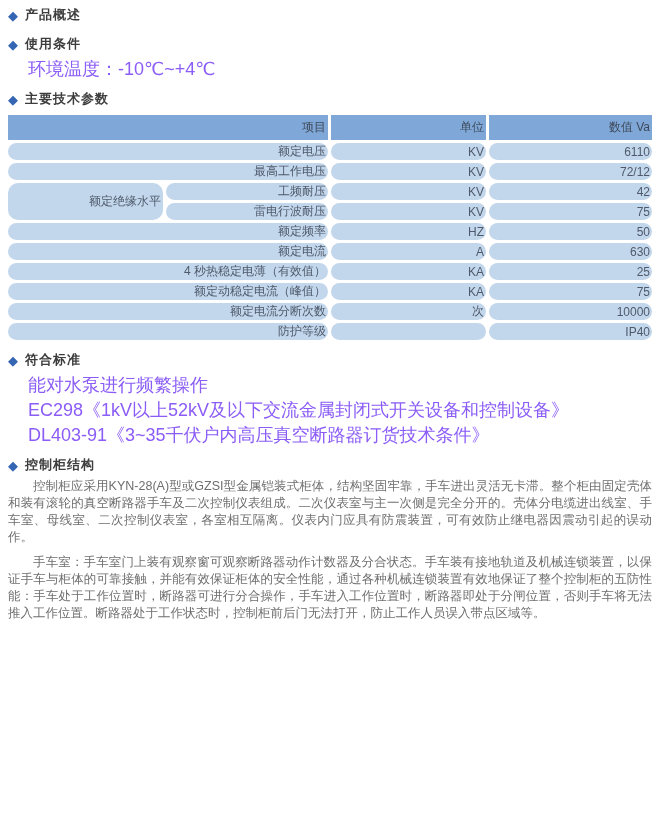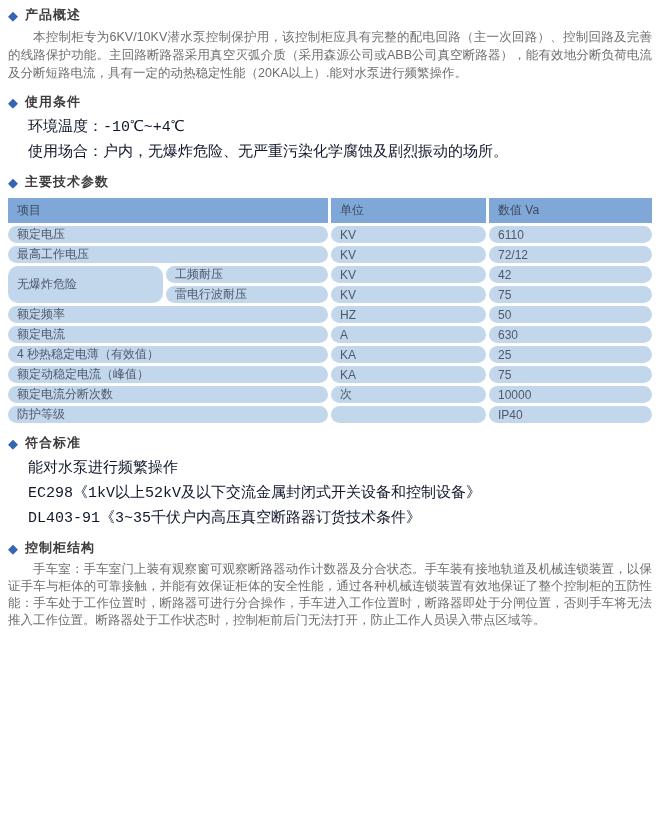--- a/index.html
+++ b/index.html
@@ -24,57 +24,55 @@
   
   p.body{
     margin:4px 0 10px 0;font-size:12.5px;line-height:18px;
     color:#6e6e6e;text-align:justify;text-indent:2em;
   }
   p.body.tight{line-height:17px;margin-bottom:8px;}
 
   
   .line-list{margin:2px 0 8px 0;}
   .line-list .line{
-    font-size:15px;color:#0f172a;line-height:25px;padding-left:20px;font-family:Liberation Mono, monospace;
+    font-size:18px;color:#8b5cf6;line-height:25px;padding-left:20px;
   }
 
   
   table.params{
     border-collapse:separate;border-spacing:3px;table-layout:fixed;
     width:650px;margin:2px 0 4px -3px;
   }
   table.params th,table.params td{
-    text-align:left;vertical-align:middle;overflow:hidden;
-    font-size:12px;padding:0 9px;
+    text-align:right;vertical-align:middle;overflow:hidden;
+    font-size:12px;padding:0 2px;
   }
   table.params th{
     background:#7fa8d8;color:#3f4a5c;height:25px;font-weight:normal;
   }
   table.params td{
     background:#c3d7ec;color:#4e5a6b;height:16px;border-radius:10px;
   }
 </style>
 </head>
 <body>
 
 <div class="page">
 
   <div class="sec-head">
     <span class="diamond">◆</span>
     <span class="title">产品概述</span>
   </div>
-  <p class="body">本控制柜专为6KV/10KV潜水泵控制保护用，该控制柜应具有完整的配电回路（主一次回路）、控制回路及完善的线路保护功能。主回路断路器采用真空灭弧介质（采用森源公司或ABB公司真空断路器），能有效地分断负荷电流及分断短路电流，具有一定的动热稳定性能（20KA以上）.能对水泵进行频繁操作。</p>
 
   <div class="sec-head gap-m">
     <span class="diamond">◆</span>
     <span class="title">使用条件</span>
   </div>
   <div class="line-list">
     <div class="line">环境温度：-10℃~+4℃</div>
-    <div class="line">使用场合：户内，无爆炸危险、无严重污染化学腐蚀及剧烈振动的场所。</div>
   </div>
 
   <div class="sec-head gap-s">
     <span class="diamond">◆</span>
     <span class="title">主要技术参数</span>
   </div>
 
   <table class="params">
     <colgroup>
       <col style="width:155px">
@@ -92,21 +90,21 @@
       <td colspan="2">额定电压</td>
       <td>KV</td>
       <td>6110</td>
     </tr>
     <tr>
       <td colspan="2">最高工作电压</td>
       <td>KV</td>
       <td>72/12</td>
     </tr>
     <tr>
-      <td rowspan="2">无爆炸危险</td>
+      <td rowspan="2">额定绝缘水平</td>
       <td>工频耐压</td>
       <td>KV</td>
       <td>42</td>
     </tr>
     <tr>
       <td>雷电行波耐压</td>
       <td>KV</td>
       <td>75</td>
     </tr>
     <tr>
@@ -149,15 +147,16 @@
   <div class="line-list">
     <div class="line">能对水泵进行频繁操作</div>
     <div class="line">EC298《1kV以上52kV及以下交流金属封闭式开关设备和控制设备》</div>
     <div class="line">DL403-91《3~35千伏户内高压真空断路器订货技术条件》</div>
   </div>
 
   <div class="sec-head gap-s">
     <span class="diamond">◆</span>
     <span class="title">控制柜结构</span>
   </div>
+  <p class="body tight">控制柜应采用KYN-28(A)型或GZSI型金属铠装式柜体，结构坚固牢靠，手车进出灵活无卡滞。整个柜由固定壳体和装有滚轮的真空断路器手车及二次控制仪表组成。二次仪表室与主一次侧是完全分开的。壳体分电缆进出线室、手车室、母线室、二次控制仪表室，各室相互隔离。仪表内门应具有防震装置，可有效防止继电器因震动引起的误动作。</p>
   <p class="body tight">手车室：手车室门上装有观察窗可观察断路器动作计数器及分合状态。手车装有接地轨道及机械连锁装置，以保证手车与柜体的可靠接触，并能有效保证柜体的安全性能，通过各种机械连锁装置有效地保证了整个控制柜的五防性能：手车处于工作位置时，断路器可进行分合操作，手车进入工作位置时，断路器即处于分闸位置，否则手车将无法推入工作位置。断路器处于工作状态时，控制柜前后门无法打开，防止工作人员误入带点区域等。</p>
 
 </div>
 
 </body></html>

